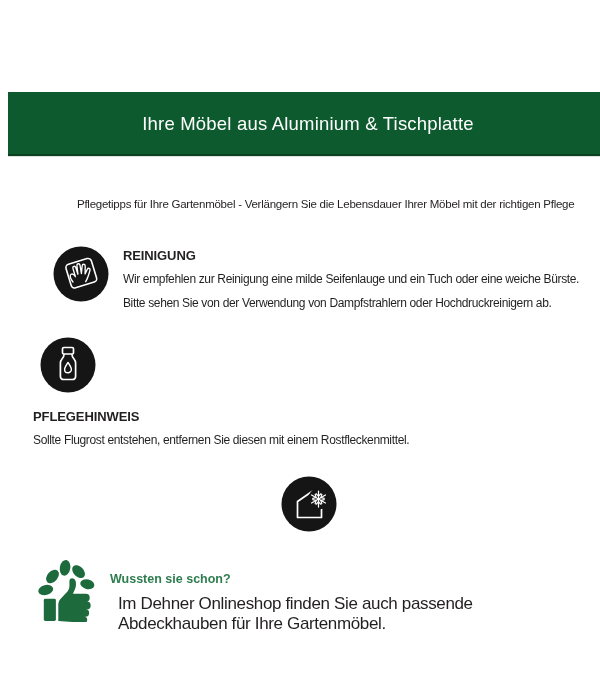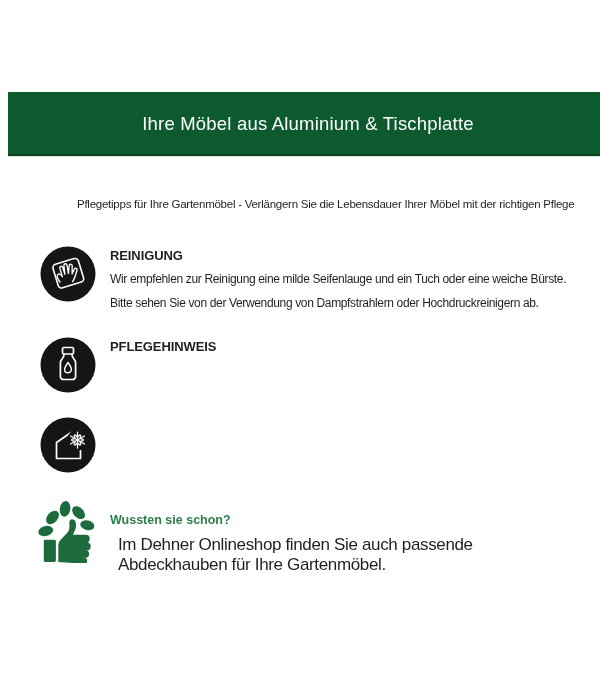--- a/index.html
+++ b/index.html
@@ -25,22 +25,22 @@
     box-shadow:inset 0 -2px 0 rgba(0,0,0,.28), 0 1px 0 #d9e4dc;
   }
   .banner-title{
     margin:0;color:#fff;font-size:18.5px;font-weight:normal;letter-spacing:.2px;
   }
 
   
   .content{position:absolute;top:198px;left:33px;width:559px;}
   .intro{margin:0 0 36px 0;font-size:11.5px;letter-spacing:-.25px;padding-left:44px;}
 
-  .care-section{display:flex;gap:14px;margin-bottom:22px;}
-  .care-section.s2{margin-bottom:24px;}
+  .care-section{display:flex;gap:14px;margin-bottom:22px;justify-content:center;}
+  .care-section.s2{margin-bottom:24px;flex-direction:column;}
   .icon-circle{flex:0 0 56px;width:56px;height:56px;margin-left:7px;}
   .icon-circle svg{display:block;width:56px;height:56px;color:var(--icon-black);}
   .sec-text{padding-top:2px;min-width:0;}
   .sec-title{margin:0 0 4px 0;font-size:13px;font-weight:bold;letter-spacing:-.1px;}
   .sec-body{margin:0;font-size:12px;line-height:24px;letter-spacing:-.35px;white-space:pre-line;max-width:492px;}
 
   
   .tip{display:flex;gap:14px;margin-top:26px;}
   .tip-icon{flex:0 0 58px;width:58px;height:64px;margin-left:5px;}
   .tip-icon svg{display:block;width:58px;height:64px;color:var(--brand-green);}
@@ -82,20 +82,21 @@
           <circle cx="28" cy="28" r="27.5" fill="currentColor"></circle>
           <g fill="none" stroke="#fff" stroke-width="1.7" stroke-linejoin="round" stroke-linecap="round">
             <rect x="22.5" y="10.5" width="11" height="6.5" rx="1.3"></rect>
             <path d="M24 17.5 c0 2-.8 3.2-2 4.5 c-1 1.2-1.6 2.1-1.6 3.9 v13.3 c0 2 1.4 3.3 3.4 3.3 h8.4 c2 0 3.4-1.3 3.4-3.3 V25.9 c0-1.8-.6-2.7-1.6-3.9 c-1.2-1.3-2-2.5-2-4.5"></path>
             <path d="M28 25.5 c-2.3 3.3-3.4 5-3.4 6.9 a3.4 3.4 0 0 0 6.8 0 c0-1.9-1.1-3.6-3.4-6.9 z" stroke-width="1.4"></path>
           </g>
         </svg>
       </div>
       <div class="sec-text">
         <h2 class="sec-title">PFLEGEHINWEIS</h2>
+        <p class="sec-body">Sollte Flugrost entstehen, entfernen Sie diesen mit einem Rostfleckenmittel.</p>
       </div>
     </div>
 
     <div class="care-section">
       <div class="icon-circle">
         <svg viewBox="0 0 56 56" aria-hidden="true">
           <circle cx="28" cy="28" r="27.5" fill="currentColor"></circle>
           <path d="M16.5 25.5 L31 15.5 L40.5 22 V41.5 H16.5 Z" fill="none" stroke="#fff" stroke-width="1.7" stroke-linejoin="round"></path>
           <circle cx="37.5" cy="23" r="10.5" fill="currentColor"></circle>
           <g stroke="#fff" stroke-width="1.25" stroke-linecap="round" fill="none" transform="translate(37.5,23)">

